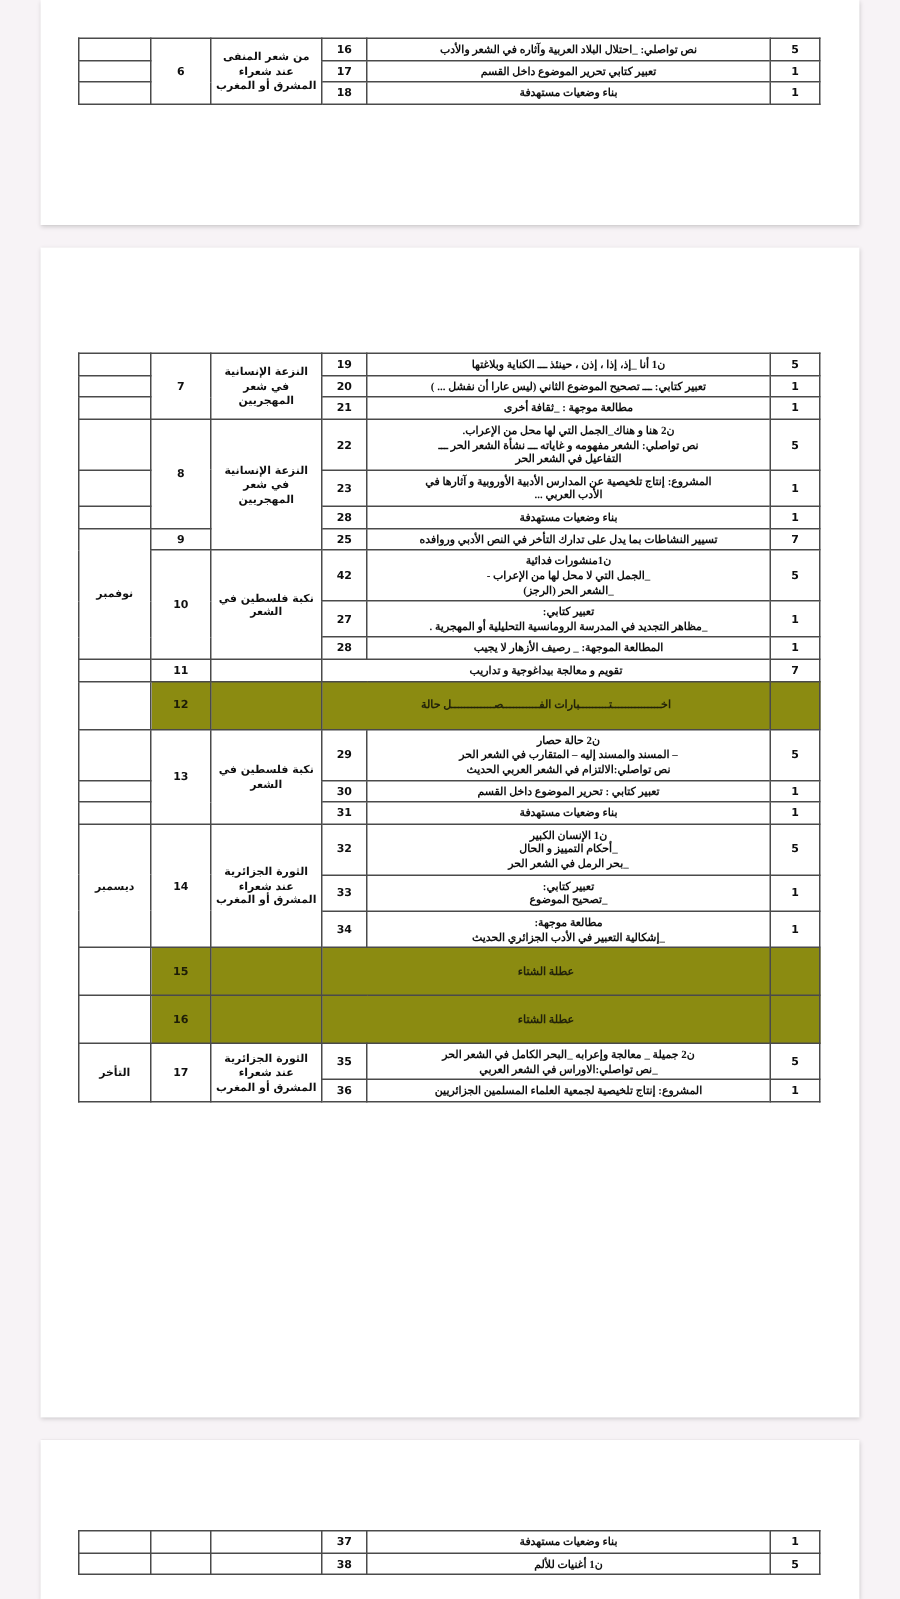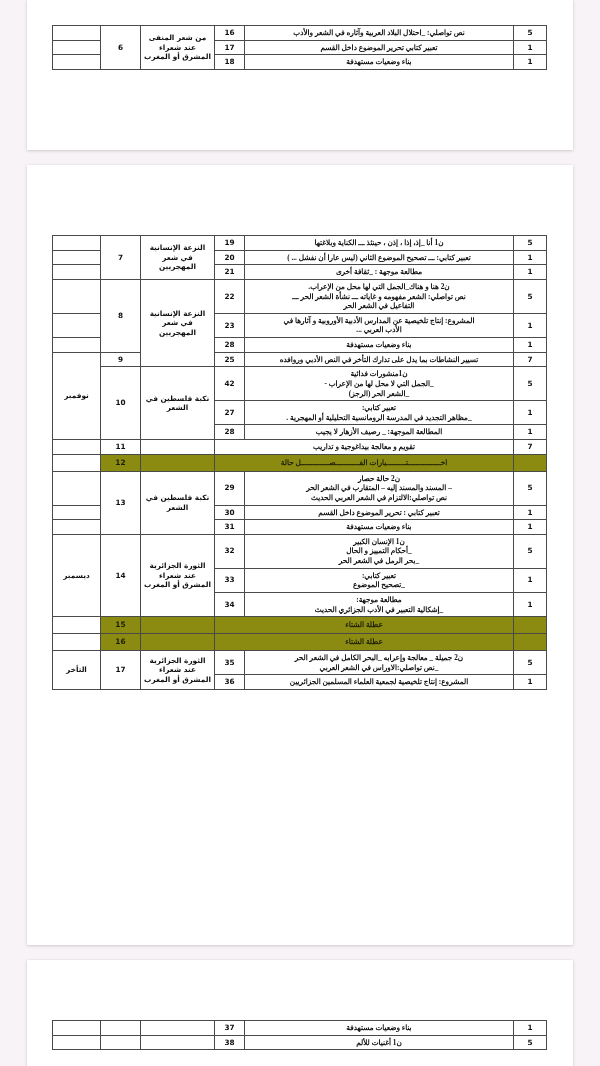--- a/index.html
+++ b/index.html
@@ -69,21 +69,21 @@
   td.month {
     color: #e03023;
     font-size: 7.6px;
     letter-spacing: .2px;
   }
 
   tr.olive td {
     background: #8b8b11;
     color: #22220a;
     border-color: #4a4a4a;
-    height: 17px;
+    height: 32px;
     font-size: 7.4px;
   }
   tr.olive td.week { background: #8b8b11; color: #1d1d08; }
   tr.olive td.month { background: #fff; color: #e03023; }
 
   .stretch { letter-spacing: .4px; margin-left: 28px; }
   .ln { display: block; }
 </style>
 </head>
 <body>

